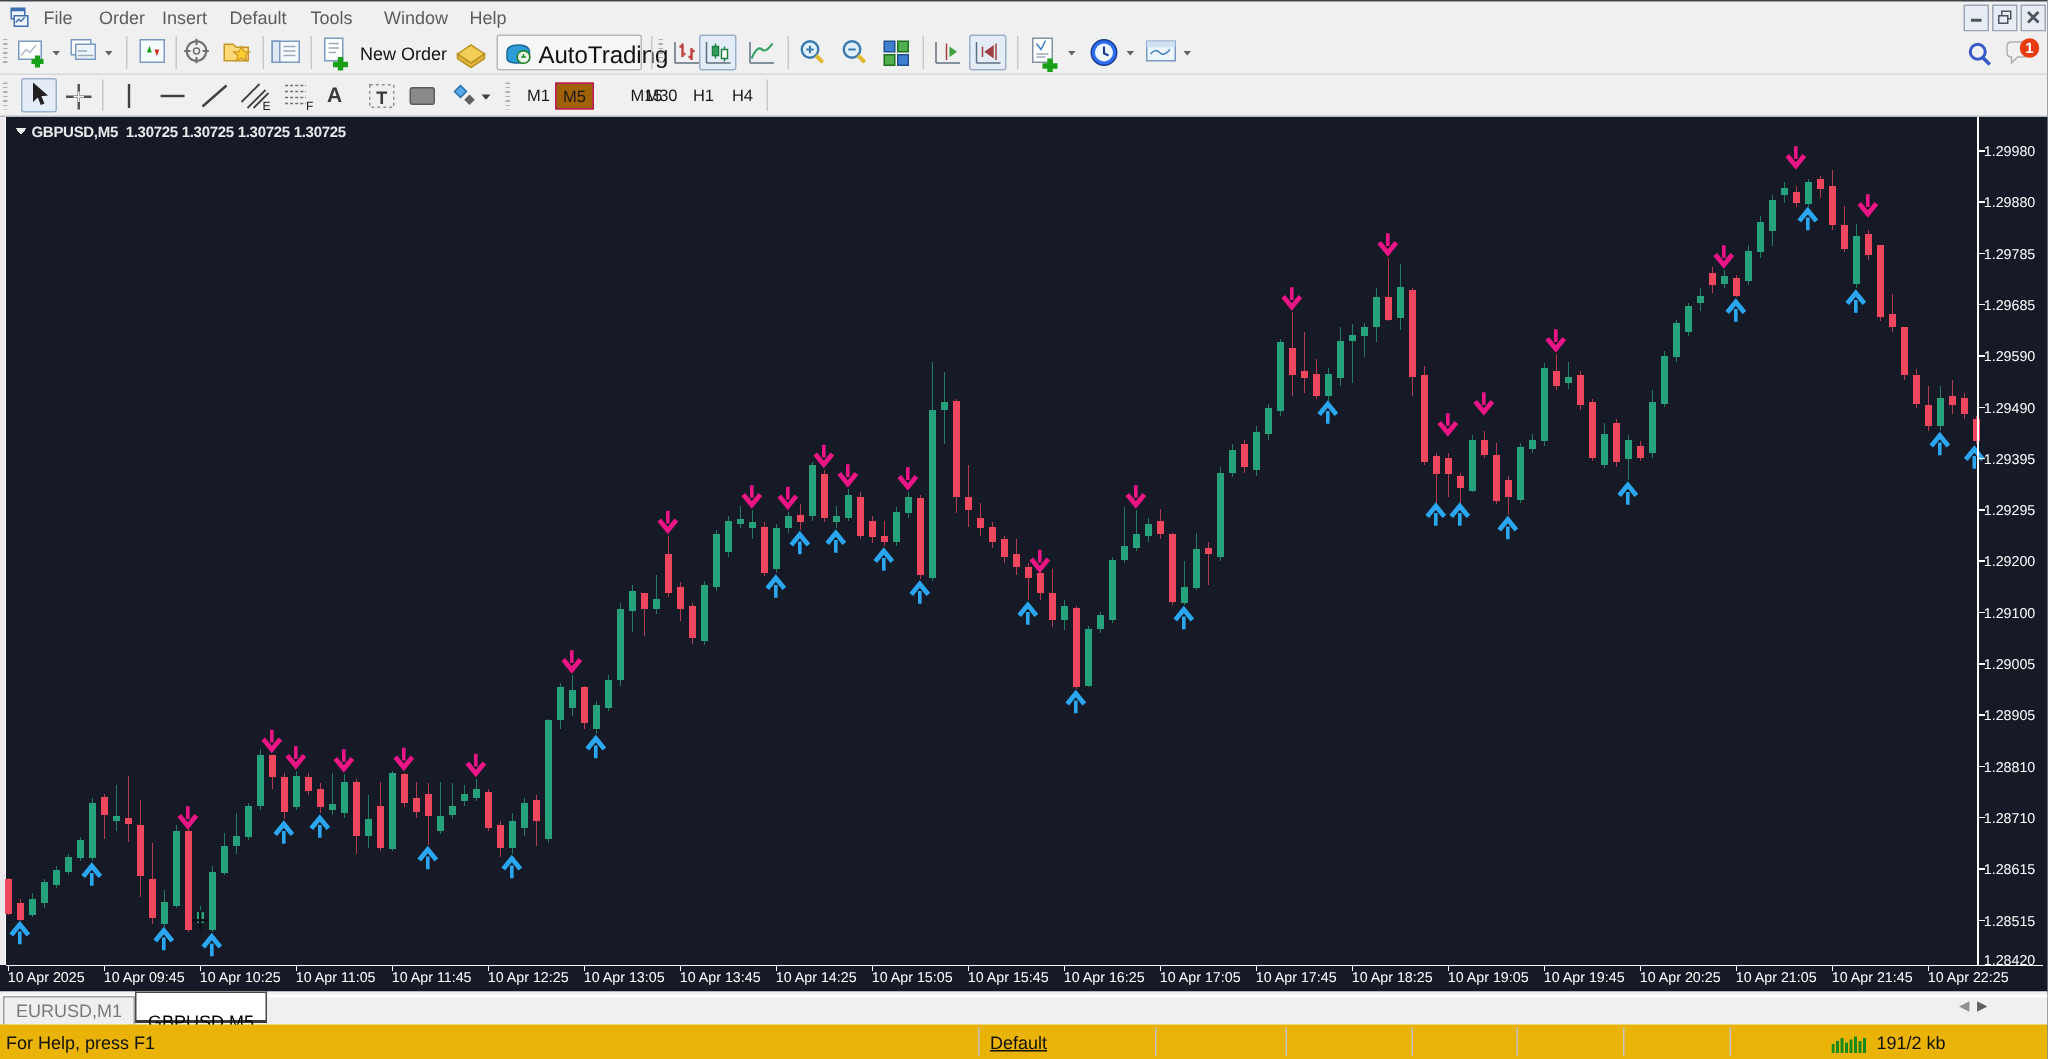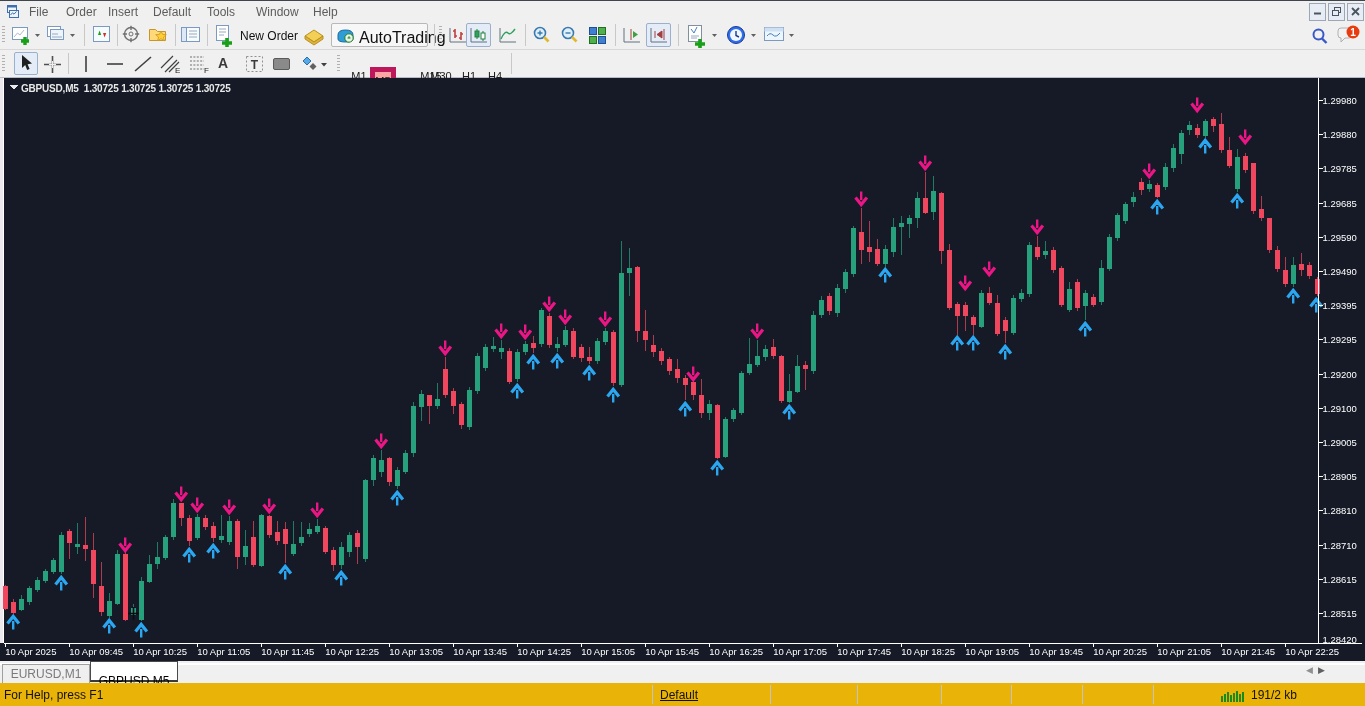--- a/index.html
+++ b/index.html
@@ -5,21 +5,21 @@
   * { margin:0; padding:0; box-sizing:border-box; }
   html,body { width:1365px; height:706px; overflow:hidden; font-family:"Liberation Sans",sans-serif; }
   body { position:relative; background:#f0f0f0; }
   .abs { position:absolute; }
   .menu span { position:absolute; top:4px; font-size:12px; color:#5c5c5c; }
   .wbtn { position:absolute; top:2px; width:17px; height:18px; border:1px solid #9ba7b7; background:#e8edf5; color:#444; font-size:10px; text-align:center; line-height:16px; }
   .sep2 { position:absolute; top:3px; width:1px; height:22px; background:#c8c8c8; }
   .sep3 { position:absolute; top:3px; width:1px; height:21px; background:#c8c8c8; }
   .grip { position:absolute; top:5px; width:3px; height:18px;
           background:repeating-linear-gradient(#b0b0b0 0 1px, transparent 1px 3px); }
-  .tfbtn { position:absolute; top:5px; font-size:11px; color:#1a1a1a; text-align:center; width:26px; height:18px; line-height:18px;margin-top:12px; }
+  .tfbtn { position:absolute; top:5px; font-size:11px; color:#1a1a1a; text-align:center; width:26px; height:18px; line-height:18px; }
 </style>
 </head>
 <body>
 
 <div class="abs menu" style="left:0;top:0;width:1365px;height:21px;background:#f1f0f0;border-top:1px solid #40444d;">
   <svg class="abs" style="left:5px;top:3px" width="16" height="16" viewBox="0 0 16 16">
     <rect x="2.5" y="1.5" width="9" height="7" fill="#eef4fb" stroke="#3f6fae"></rect>
     <rect x="2.5" y="1.5" width="9" height="2" fill="#3f6fae"></rect>
     <rect x="4.5" y="6.5" width="9" height="7" fill="#eef4fb" stroke="#3f6fae"></rect>
     <path d="M5.5 11 l2 -2.2 1.5 1.4 2.5 -2.7" stroke="#3f6fae" fill="none"></path>
@@ -241,21 +241,21 @@
 
   <div class="abs" style="left:273px;top:8px;width:17px;height:12px;background:#8a8a8a;border:1px solid #5a5a5a;border-radius:2px;"></div>
 
   <svg class="abs" style="left:301px;top:5px" width="28" height="18" viewBox="0 0 28 18">
     <path d="M6 2 l4 4 -4 4 -4 -4z" fill="#58a8e8" stroke="#2870a8"></path>
     <path d="M12 8 l3.5 3.5 -3.5 3.5 -3.5 -3.5z" fill="#606060"></path>
     <path d="M20 8 l6 0 -3 3.5z" fill="#404040"></path>
   </svg>
   <div class="grip" style="left:337px"></div>
   <div class="tfbtn" style="left:346px">M1</div>
-  <div class="tfbtn" style="left:370px;border:5px solid #be185d;background:#fca5a5;">M5</div>
+  <div class="tfbtn" style="left:370px;border:1px solid #be185d;background:#a16207;">M5</div>
   <div class="tfbtn" style="left:416px;width:30px">M15</div>
   <div class="tfbtn" style="left:426px;width:30px">M30</div>
   <div class="tfbtn" style="left:456px">H1</div>
   <div class="tfbtn" style="left:482px">H4</div>
   <div class="sep3" style="left:511px"></div>
 </div>
 
 <svg width="1365" height="583" viewBox="0 78 1365 583" style="position:absolute;left:0;top:78px;" shape-rendering="crispEdges">
 <rect x="0" y="78" width="1365" height="583" fill="#151a26"></rect>
 <rect x="0" y="78" width="3" height="565" fill="#ebe9ed"></rect>

